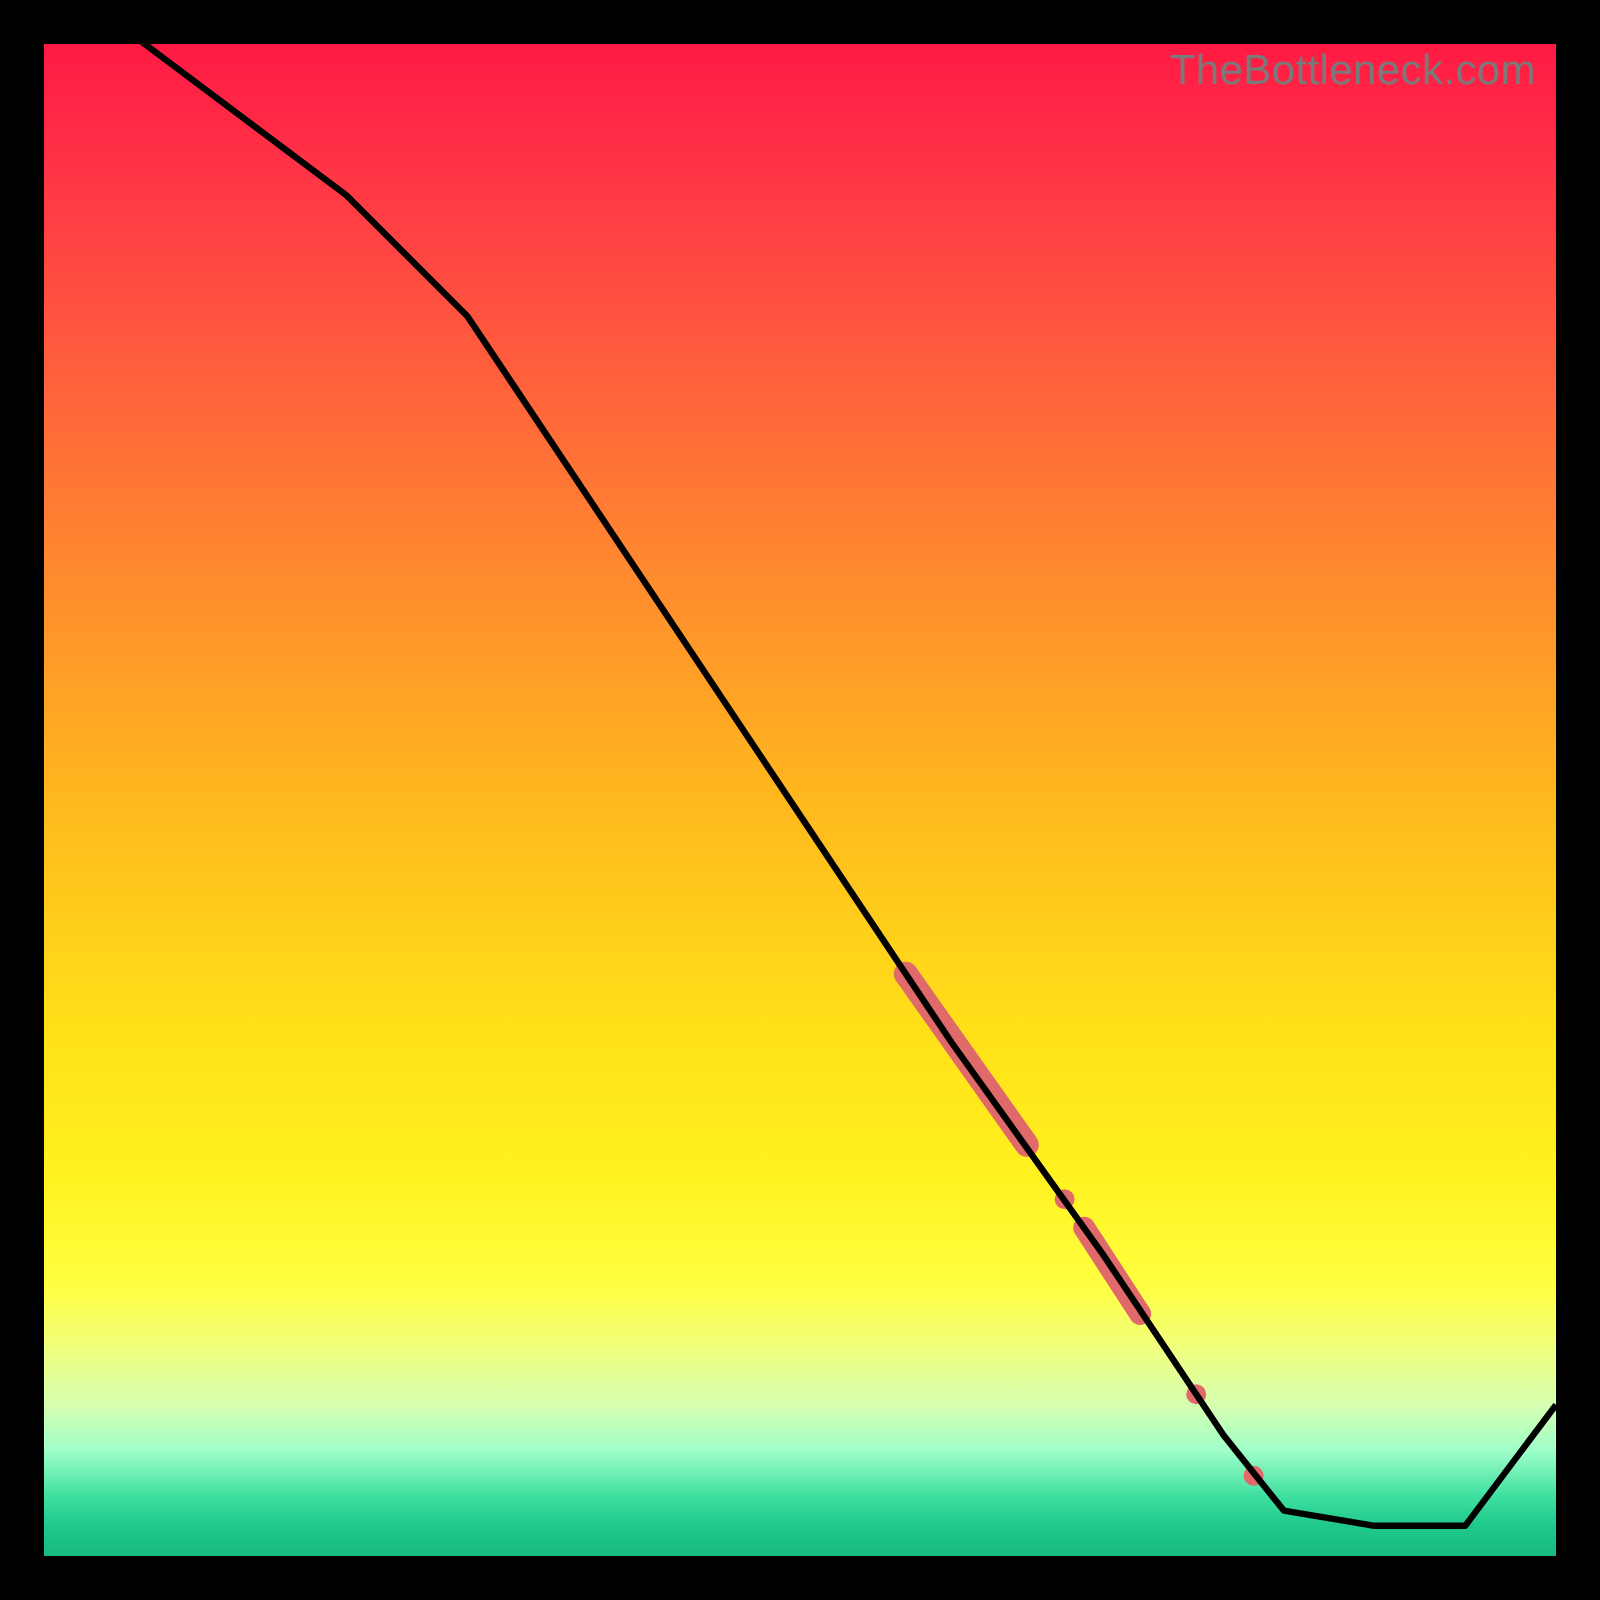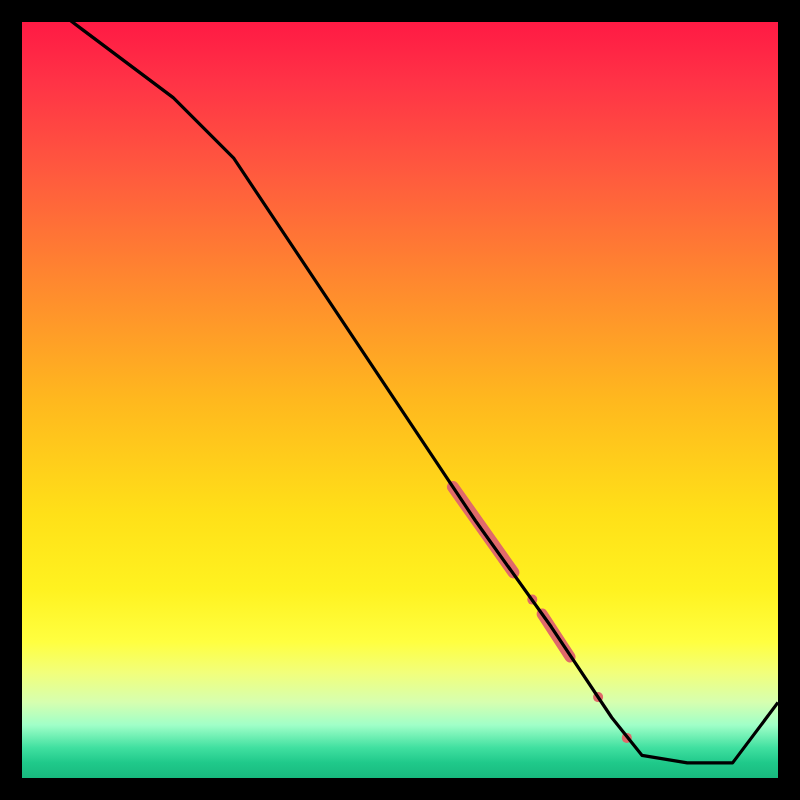--- a/index.html
+++ b/index.html
@@ -64,20 +64,21 @@
     stroke-linecap: round;
   }
 </style>
 </head>
 <body>
 
 <div class="frame">
 
   <div class="plot-area">
 
+    <div class="watermark">TheBottleneck.com</div>
 
     <svg class="curve" viewBox="0 0 756 756" preserveAspectRatio="none">
       <g id="marker-layer">
           <line x1="430.9" y1="464.9" x2="491.4" y2="550.4" stroke-width="12" class="marker-seg"></line>
           <circle cx="510.3" cy="577.6" r="5" class="marker"></circle>
           <line x1="520.1" y1="591.9" x2="548.1" y2="635.0" stroke-width="11" class="marker-seg"></line>
           <circle cx="576.1" cy="675.1" r="5" class="marker"></circle>
           <circle cx="604.8" cy="715.9" r="5" class="marker"></circle>
         </g>
       <path id="main-line" fill="none" stroke="#000" stroke-width="3.2" stroke-linejoin="round" d="M0.0 -37.8 L60.5 7.6 L151.2 75.6 L211.7 136.1 L453.6 499.0 L529.2 604.8 L589.7 695.5 L619.9 733.3 L665.3 740.9 L710.6 740.9 L756.0 680.4"></path>

